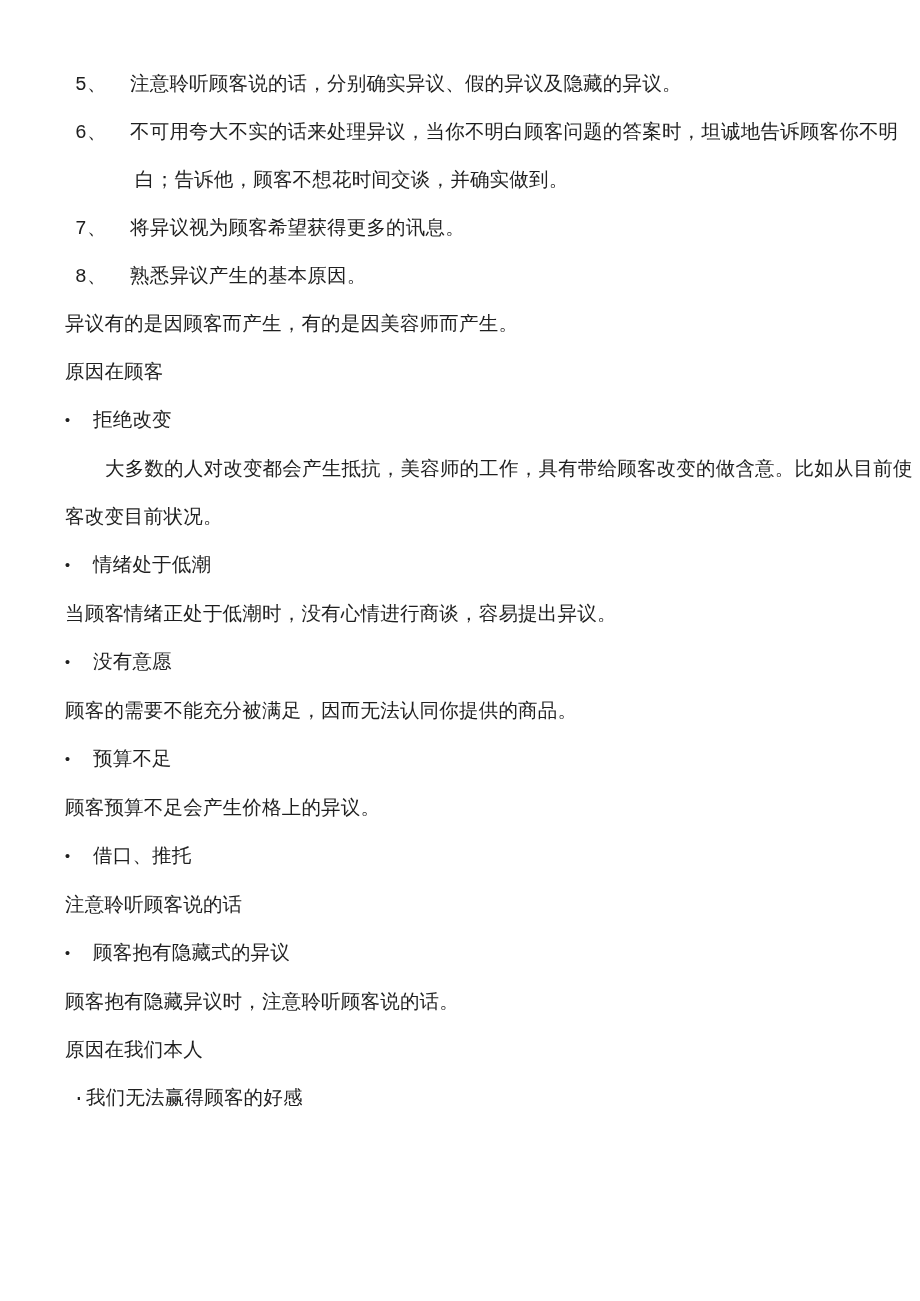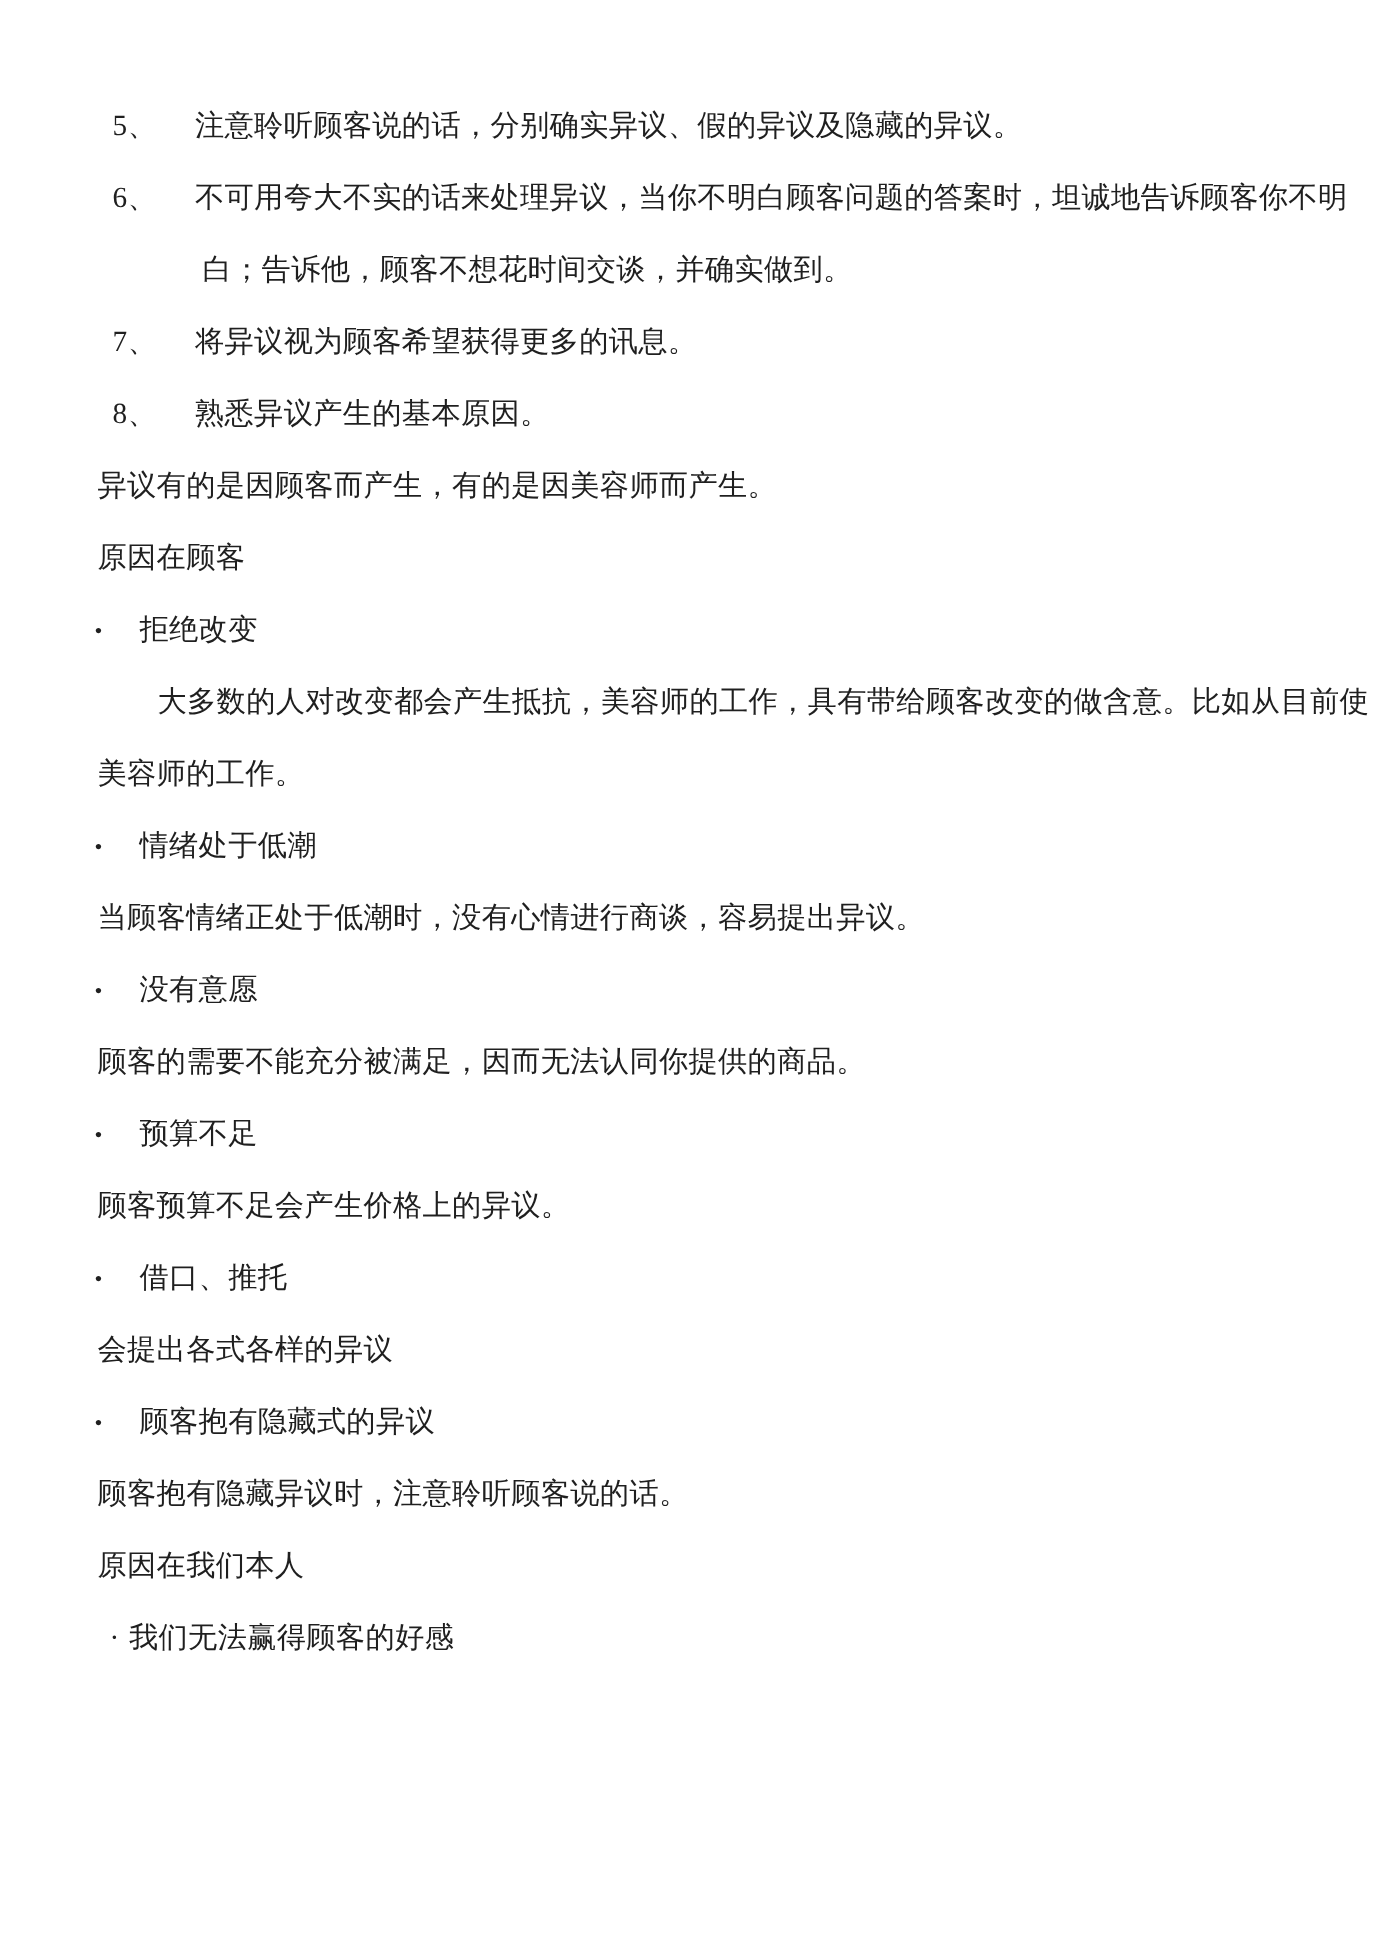--- a/index.html
+++ b/index.html
@@ -6,21 +6,21 @@
     margin: 0;
     padding: 0;
     background: #ffffff;
   }
   .page {
     position: relative;
     width: 920px;
     height: 1301px;
     background: #ffffff;
     overflow: hidden;
-    font-family: Liberation Serif, serif;
+    font-family: Liberation Mono, monospace;
     color: #1f1f1f;
     font-size: 19.5px;
     border-radius: 17px;
   }
   .content {
     padding: 61px 40px 0 65px;
   }
   .line {
     line-height: 48px;
     white-space: nowrap;
@@ -54,27 +54,27 @@
   <main class="content">
       <div class="line num"><span class="numlabel">5、</span><span>注意聆听顾客说的话，分别确实异议、假的异议及隐藏的异议。</span></div>
       <div class="line num"><span class="numlabel">6、</span><span>不可用夸大不实的话来处理异议，当你不明白顾客问题的答案时，坦诚地告诉顾客你不明</span></div>
       <div class="line cont"><span>白；告诉他，顾客不想花时间交谈，并确实做到。</span></div>
       <div class="line num"><span class="numlabel">7、</span><span>将异议视为顾客希望获得更多的讯息。</span></div>
       <div class="line num"><span class="numlabel">8、</span><span>熟悉异议产生的基本原因。</span></div>
       <div class="line plain"><span>异议有的是因顾客而产生，有的是因美容师而产生。</span></div>
       <div class="line plain"><span>原因在顾客</span></div>
       <div class="line bullet"><span class="bullet-glyph">•</span><span>拒绝改变</span></div>
       <div class="line indent"><span>大多数的人对改变都会产生抵抗，美容师的工作，具有带给顾客改变的做含意。比如从目前使</span></div>
-      <div class="line plain"><span>美容师的工作。</span></div>
+      <div class="line plain"><span>客改变目前状况。</span></div>
       <div class="line bullet"><span class="bullet-glyph">•</span><span>情绪处于低潮</span></div>
       <div class="line plain"><span>当顾客情绪正处于低潮时，没有心情进行商谈，容易提出异议。</span></div>
       <div class="line bullet"><span class="bullet-glyph">•</span><span>没有意愿</span></div>
       <div class="line plain"><span>顾客的需要不能充分被满足，因而无法认同你提供的商品。</span></div>
       <div class="line bullet"><span class="bullet-glyph">•</span><span>预算不足</span></div>
       <div class="line plain"><span>顾客预算不足会产生价格上的异议。</span></div>
       <div class="line bullet"><span class="bullet-glyph">•</span><span>借口、推托</span></div>
-      <div class="line plain"><span>会提出各式各样的异议</span></div>
+      <div class="line plain"><span>注意聆听顾客说的话</span></div>
       <div class="line bullet"><span class="bullet-glyph">•</span><span>顾客抱有隐藏式的异议</span></div>
       <div class="line plain"><span>顾客抱有隐藏异议时，注意聆听顾客说的话。</span></div>
       <div class="line plain"><span>原因在我们本人</span></div>
       <div class="line dot"><span class="dot-glyph">·</span><span>我们无法赢得顾客的好感</span></div>
     </main>
 </div>
 
 </body></html>

